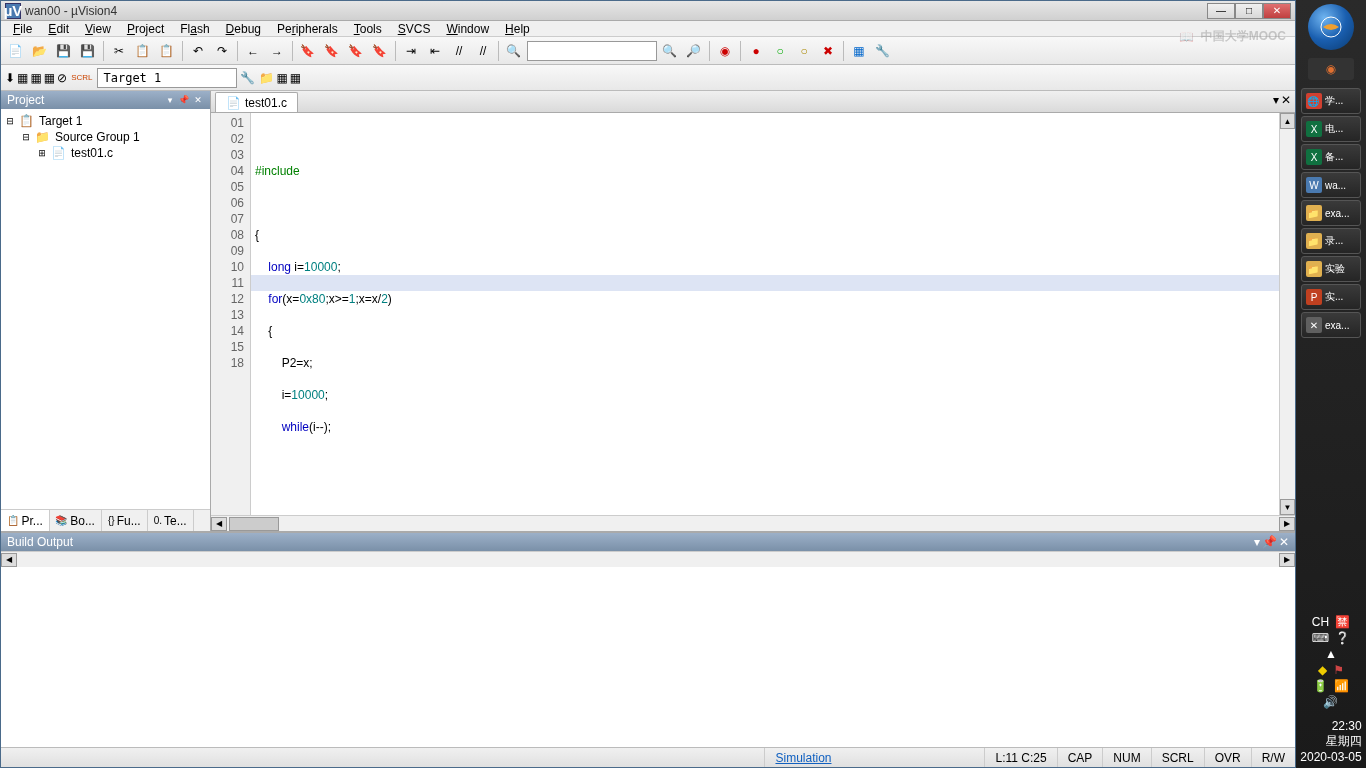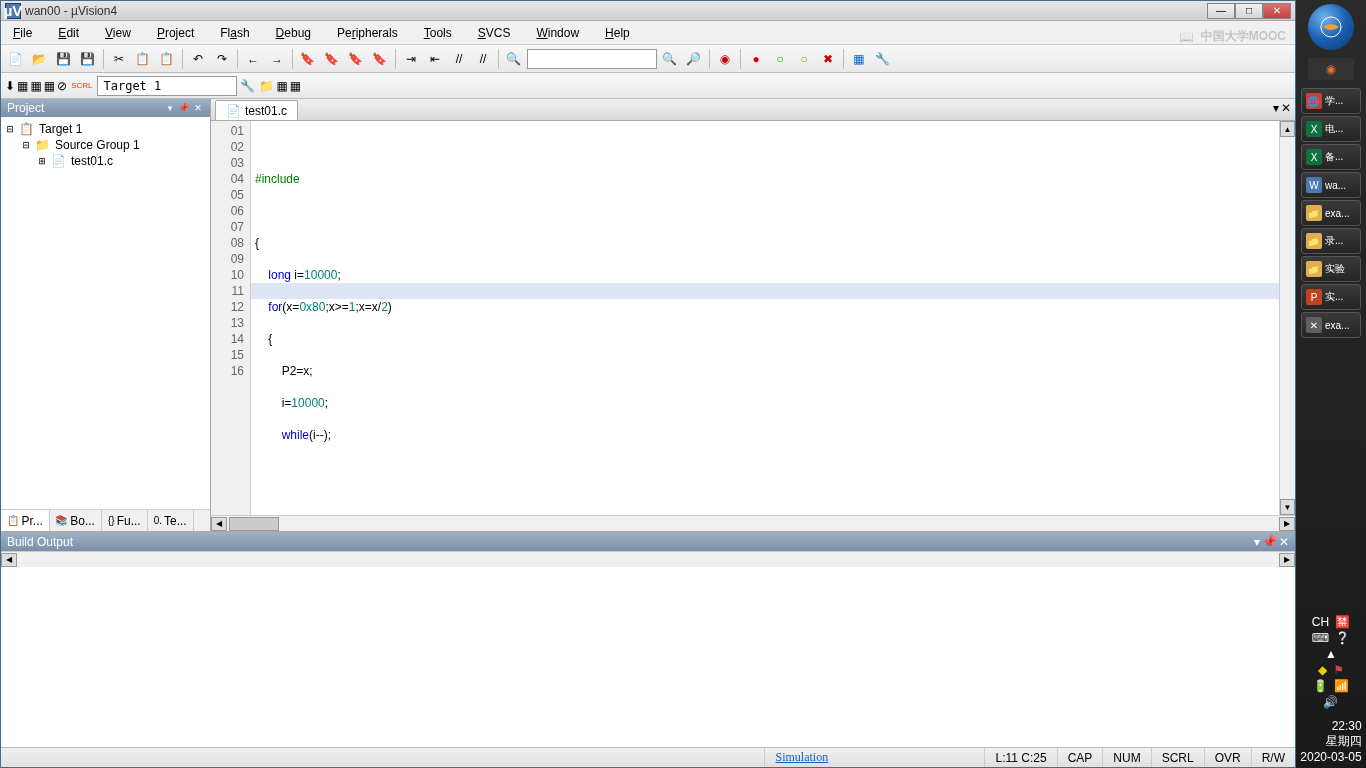--- a/index.html
+++ b/index.html
@@ -4,21 +4,21 @@
 <style>
 * { margin: 0; padding: 0; box-sizing: border-box; font-family: "Segoe UI", Tahoma, sans-serif; font-size: 12px; }
 body { background: #fff; overflow: hidden; width: 1366px; height: 768px; position: relative; }
 .main-window { position: absolute; left: 0; top: 0; width: 1296px; height: 768px; background: #e8e8e8; border: 1px solid #4a6a8a; display: flex; flex-direction: column; }
 .title-bar { height: 20px; background: linear-gradient(to bottom, #e6e6e6, #d0d0d0); display: flex; align-items: center; padding: 0 4px; border-bottom: 1px solid #aaa; }
 .title-bar .icon { width: 16px; height: 16px; background: #4a7ab0; border: 1px solid #336; margin-right: 4px; display:flex;align-items:center;justify-content:center;color:#fff;font-size:15px;font-weight:bold; }
 .title-bar .title-text { flex: 1; color: #333; }
 .title-bar .win-btns { display: flex; gap: 0; }
 .title-bar .win-btn { width: 28px; height: 16px; background: linear-gradient(to bottom, #f0f0f0, #d8d8d8); border: 1px solid #888; display: flex; align-items: center; justify-content: center; font-size: 10px; cursor: default; }
 .title-bar .win-btn.close { background: linear-gradient(to bottom, #e07070, #c04040); color: #fff; }
-.menu-bar { height: 24px; background: #f0f0f0; display: flex; align-items: center; padding: 0 4px; gap: 10px; border-bottom: 1px solid #ccc; }
+.menu-bar { height: 16px; background: #f0f0f0; display: flex; align-items: center; padding: 0 4px; gap: 0; border-bottom: 1px solid #ccc; }
 .menu-bar .menu-item { padding: 2px 8px; cursor: default; }
 .toolbar { height: 28px; background: linear-gradient(to bottom, #f8f8f8, #e8e8e8); display: flex; align-items: center; padding: 0 4px; gap: 2px; border-bottom: 1px solid #bbb; }
 .toolbar .tb-btn { width: 22px; height: 22px; display: flex; align-items: center; justify-content: center; border: 1px solid transparent; cursor: default; }
 .toolbar .tb-sep { width: 1px; height: 20px; background: #bbb; margin: 0 2px; }
 .toolbar .tb-combo { width: 130px; height: 20px; border: 1px solid #999; background: #fff; padding: 0 4px; display: flex; align-items: center; }
 .toolbar2 { height: 26px; background: linear-gradient(to bottom, #f8f8f8, #e8e8e8); display: flex; align-items: center; padding: 0 4px; gap: 2px; border-bottom: 1px solid #bbb; }
 .toolbar2 .target-combo { width: 140px; height: 20px; border: 1px solid #999; background: #fff; padding: 0 6px; display: flex; align-items: center; font-family: monospace; }
 .content-area { flex: 1; display: flex; min-height: 0; }
 .project-panel { width: 210px; background: #fff; border-right: 1px solid #aaa; display: flex; flex-direction: column; }
 .panel-title { height: 18px; background: linear-gradient(to bottom, #9cb0c8, #7a90a8); color: #fff; padding: 0 6px; display: flex; align-items: center; font-size: 11px; justify-content: space-between; }
@@ -50,21 +50,21 @@
 .hscroll .arrow { width: 16px; height: 14px; background: #ddd; border: 1px solid #999; display:flex;align-items:center;justify-content:center;font-size:8px;}
 .hscroll .thumb { width: 50px; height: 14px; background: #ccc; border: 1px solid #999; margin-left: 2px;}
 .vscroll { width: 16px; background: #f0f0f0; border-left: 1px solid #ccc; display:flex;flex-direction:column;}
 .vscroll .arrow { height: 16px; background: #ddd; border: 1px solid #999; display:flex;align-items:center;justify-content:center;font-size:8px;}
 .build-output { height: 216px; background: #fff; border-top: 2px solid #aaa; display: flex; flex-direction: column; }
 .build-output .bo-title { height: 18px; background: linear-gradient(to bottom, #9cb0c8, #7a90a8); color: #fff; padding: 0 6px; display: flex; align-items: center; justify-content: space-between; font-size:11px;}
 .build-output .bo-content { flex: 1; font-family: "Courier New", monospace; font-size: 13px; padding: 4px 6px; overflow: auto; white-space: pre; }
 .status-bar { height: 20px; background: linear-gradient(to bottom, #f0f0f0, #e0e0e0); border-top: 1px solid #bbb; display: flex; align-items: center; font-size: 11px; }
 .status-bar .sb-spacer { flex: 1; }
 .status-bar .sb-item { padding: 0 10px; border-left: 1px solid #ccc; height: 100%; display: flex; align-items: center; }
-.sim-link { color: #1060c0; text-decoration: underline; font-family: Liberation Serif, serif; }
+.sim-link { color: #1060c0; text-decoration: underline; }
 .taskbar-right { position: absolute; right: 0; top: 0; width: 70px; height: 768px; background: linear-gradient(to bottom, #2a2a2a, #1a1a1a); display: flex; flex-direction: column; align-items: center; padding-top: 4px; color: #fff; font-size: 10px; }
 .taskbar-right .start-orb { width: 46px; height: 46px; border-radius: 50%; background: radial-gradient(circle at 35% 30%, #6fb4f0, #1a5fb0 50%, #0a3a70); margin-bottom: 8px; display:flex;align-items:center;justify-content:center;}
 .taskbar-right .task-item { width: 60px; height: 26px; margin: 2px 0; background: linear-gradient(to bottom, #3a3a3a, #252525); border: 1px solid #555; border-radius: 3px; display: flex; align-items: center; padding: 0 4px; gap: 3px; overflow: hidden; }
 .taskbar-right .task-item .ti-icon { width: 16px; height: 16px; flex-shrink: 0; display: flex; align-items: center; justify-content: center; font-size: 10px; border-radius: 2px; }
 .taskbar-right .task-item .ti-label { white-space: nowrap; overflow: hidden; text-overflow: ellipsis; font-size: 10px; }
 .taskbar-right .spacer { flex: 1; }
 .taskbar-right .tray { text-align: left; padding: 4px 0; }
 .taskbar-right .tray-row { display: flex; justify-content: center; gap: 6px; margin: 2px 0; }
 .taskbar-right .clock { text-align: right; padding: 4px 0; font-size: 11px; }
 .watermark { position: absolute; right: 80px; top: 28px; color: #999; font-size: 18px; font-weight: bold; opacity: 0.5; display:flex;align-items:center;gap:6px;}
@@ -216,21 +216,21 @@
             <div>06</div>
             <div>07</div>
             <div>08</div>
             <div>09</div>
             <div>10</div>
             <div>11</div>
             <div>12</div>
             <div>13</div>
             <div>14</div>
             <div>15</div>
-            <div>16</div>
+            <div>18</div>
           </div>
         <div class="code">
           <div class="highlight-line" id="hl" style="top: 162px;"></div>
           <div class="code-text" id="code-text"><div class="line"><span class="kw-green">#include</span> <reg51.h></reg51.h></div>
 <div class="line"></div>
 <div class="line">{</div>
 <div class="line">    <span class="kw-blue">long</span> i=<span class="num">10000</span>;</div>
 <div class="line">    <span class="kw-blue">for</span>(x=<span class="num">0x80</span>;x&gt;=<span class="num">1</span>;x=x/<span class="num">2</span>)</div>
 <div class="line">    {</div>
 <div class="line">        P2=x;</div>

